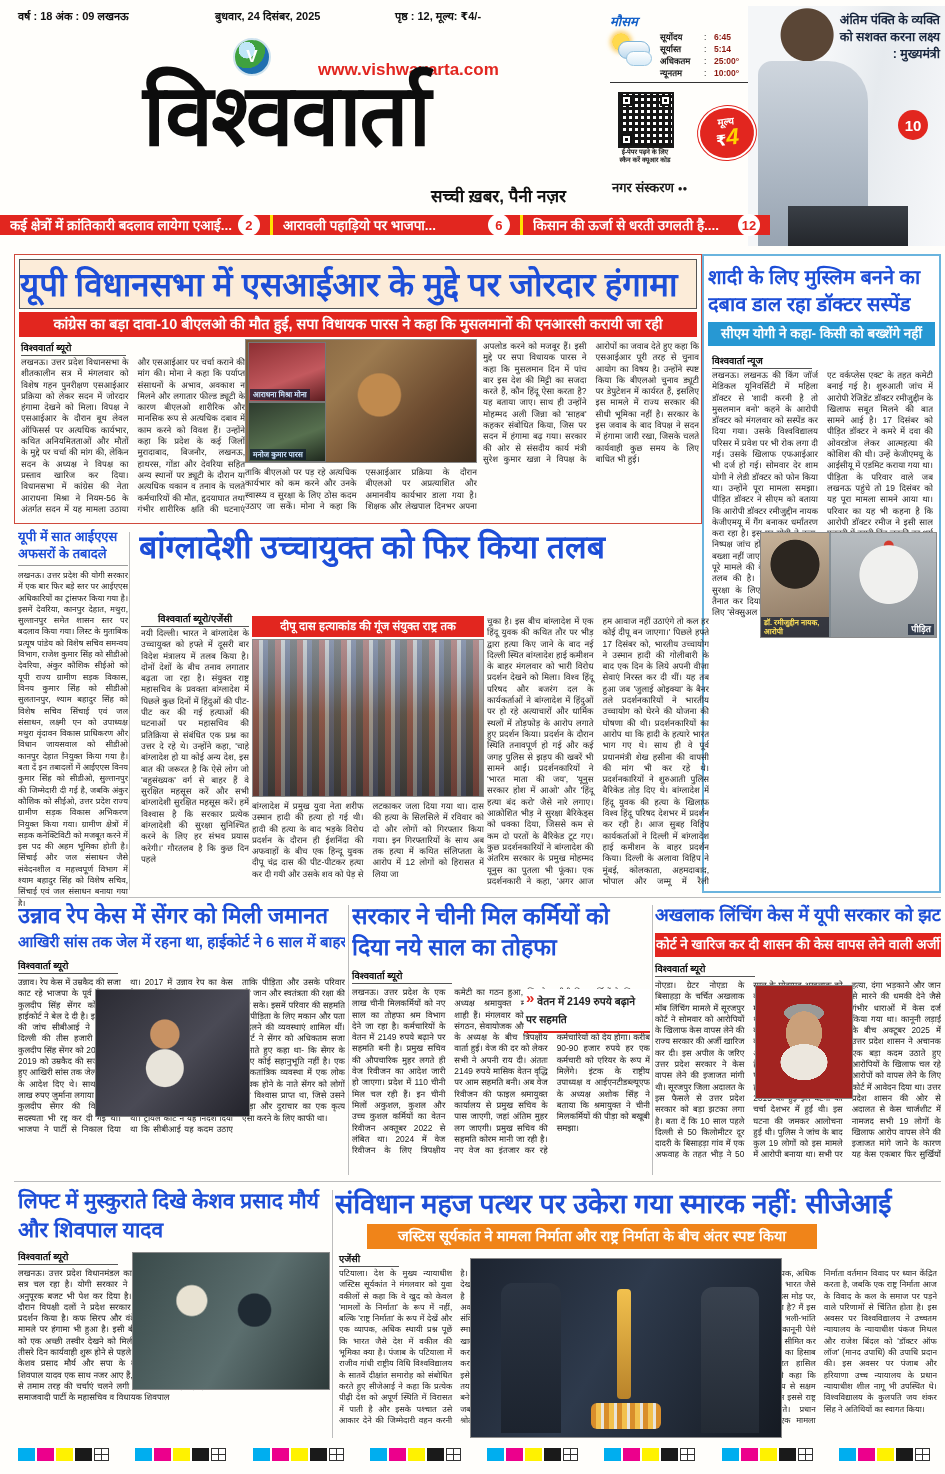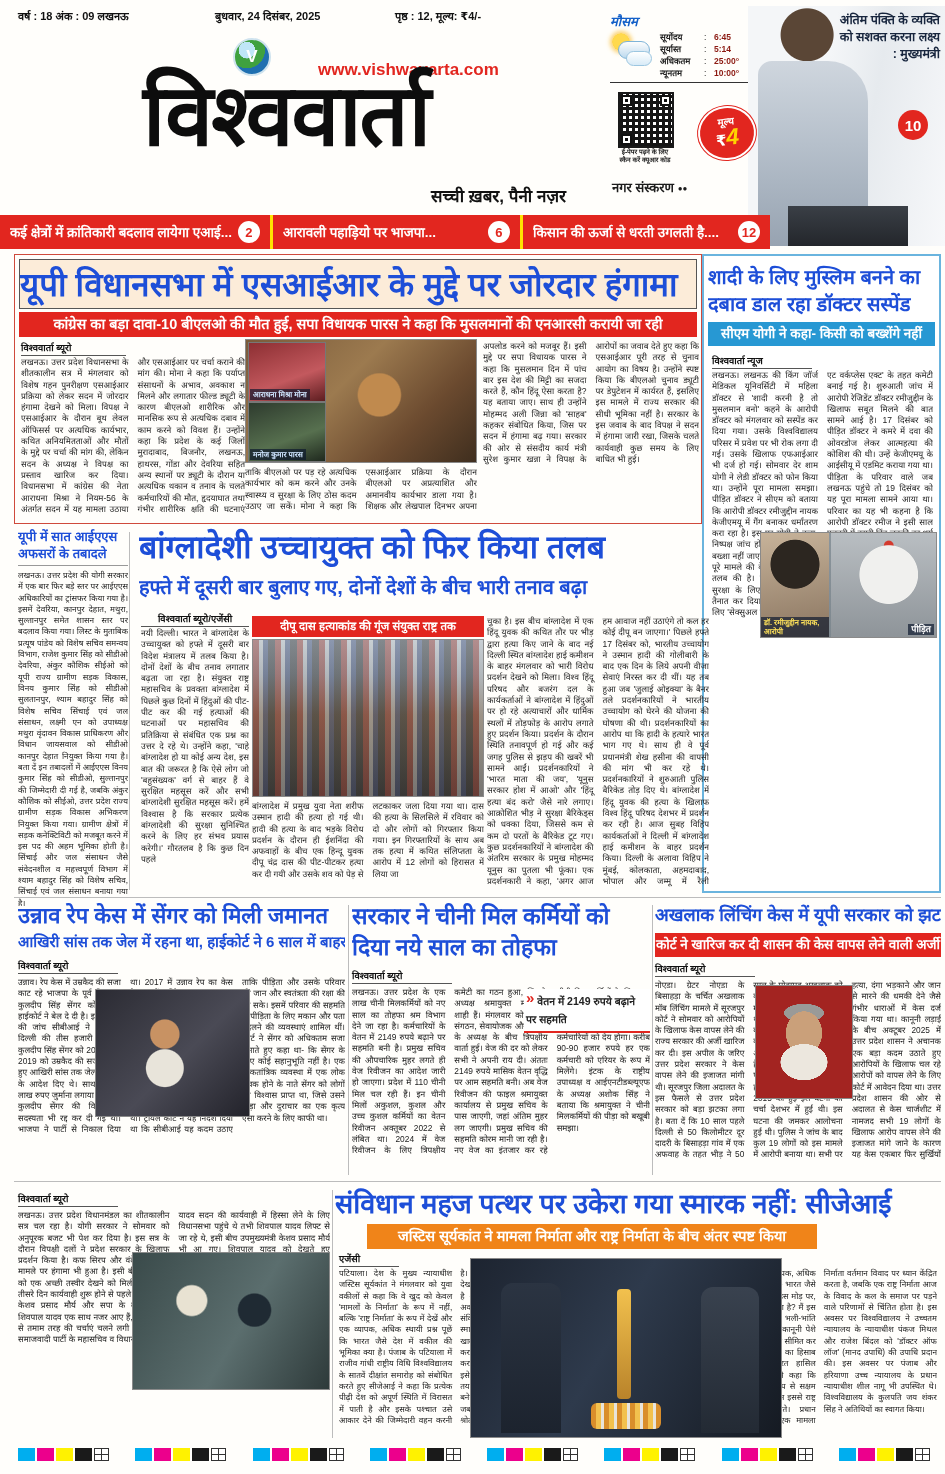--- a/index.html
+++ b/index.html
@@ -50,21 +50,21 @@
   .price{position:absolute;width:54px;height:50px;border-radius:50%;background:#e2261f;border:2px solid #fff;
          box-shadow:0 0 0 1px #e2261f;display:flex;flex-direction:column;align-items:center;justify-content:center;transform:rotate(-6deg);}
   .price .pl{color:#fff;font-weight:bold;font-size:10px;line-height:11px;}
   .price .pv{line-height:20px;}
   .price .sym{color:#fff;font-weight:bold;font-size:15px;}
   .price .num{color:#ffd400;font-weight:bold;font-size:23px;font-style:italic;}
   .badge10{position:absolute;width:30px;height:30px;border-radius:50%;background:#e2261f;color:#fff;
            font-weight:bold;font-size:15px;display:flex;align-items:center;justify-content:center;}
   .cmquote{font-weight:bold;font-size:12.5px;line-height:17px;color:#18263e;text-align:right;}
   
-  .teaser-strip{position:absolute;left:0;top:215px;width:770px;height:34px;background:#e2261f;display:flex;}
+  .teaser-strip{position:absolute;left:0;top:215px;width:770px;height:20px;background:#e2261f;display:flex;}
   .teaser{flex:1;display:flex;align-items:center;justify-content:space-between;padding:0 10px;}
   .teaser+.teaser{border-left:3px solid #ffe400;}
   .teaser .tx{color:#fff;font-weight:bold;font-size:13.5px;white-space:nowrap;overflow:hidden;}
   .teaser .pg{width:22px;height:22px;border-radius:50%;background:#fff;color:#e2261f;font-weight:bold;
               font-size:13px;display:flex;align-items:center;justify-content:center;flex:0 0 auto;margin-left:6px;}
   
   .pullq{position:absolute;background:#fff;border-bottom:2px solid #e2261f;padding:2px 2px 4px 2px;}
   .pullq .mark{color:#e2261f;font-weight:bold;font-size:15px;float:left;margin-right:3px;line-height:14px;}
   .pullq .qt{font-weight:bold;font-size:10.5px;line-height:13px;color:#222;}
   
@@ -210,21 +210,20 @@
   </div>
 
   <div class="sec" style="left:18px;top:528px;width:110px;height:366px;">
     <div class="hl wrap" style="font-size:13px;line-height:17px;border-bottom:1px solid #999;padding-bottom:3px;">यूपी में सात आईएएस अफसरों के तबादले</div>
     <div class="body-txt" style="margin-top:4px;height:336px;overflow:hidden;font-size:8.2px;">लखनऊ। उत्तर प्रदेश की योगी सरकार में एक बार फिर बड़े स्तर पर आईएएस अधिकारियों का ट्रांसफर किया गया है। इसमें देवरिया, कानपुर देहात, मथुरा, सुल्तानपुर समेत शासन स्तर पर बदलाव किया गया। लिस्ट के मुताबिक प्रत्यूष पांडेय को विशेष सचिव समन्वय विभाग, राजेश कुमार सिंह को सीडीओ देवरिया, अंकुर कौशिक सीईओ को यूपी राज्य ग्रामीण सड़क विकास, विनय कुमार सिंह को सीडीओ सुलतानपुर, श्याम बहादुर सिंह को विशेष सचिव सिंचाई एवं जल संसाधन, लक्ष्मी एन को उपाध्यक्ष मथुरा वृंदावन विकास प्राधिकरण और विधान जायसवाल को सीडीओ कानपुर देहात नियुक्त किया गया है। बता दें इन तबादलों में आईएएस विनय कुमार सिंह को सीडीओ, सुल्तानपुर की जिम्मेदारी दी गई है, जबकि अंकुर कौशिक को सीईओ, उत्तर प्रदेश राज्य ग्रामीण सड़क विकास अभिकरण नियुक्त किया गया। ग्रामीण क्षेत्रों में सड़क कनेक्टिविटी को मजबूत करने में इस पद की अहम भूमिका होती है। सिंचाई और जल संसाधन जैसे संवेदनशील व महत्त्वपूर्ण विभाग में श्याम बहादुर सिंह को विशेष सचिव, सिंचाई एवं जल संसाधन बनाया गया है।</div>
   </div>
   <div class="vrule" style="left:129px;top:532px;height:358px;"></div>
 
   <div class="sec" style="left:139px;top:524px;width:572px;height:372px;">
     <div class="abs hl" style="left:0;top:0;width:572px;font-size:32px;line-height:46px;">बांग्लादेशी उच्चायुक्त को फिर किया तलब</div>
-    <div class="abs hl" style="left:0;top:48px;width:572px;font-size:20px;line-height:30px;">हफ्ते में दूसरी बार बुलाए गए, दोनों देशों के बीच भारी तनाव बढ़ा</div>
     <div class="abs" style="left:2px;top:88px;width:108px;">
       <div class="byline" style="width:108px;text-align:center;">विश्ववार्ता ब्यूरो/एजेंसी</div>
     </div>
     <div class="abs body-txt" style="left:2px;top:104px;width:108px;height:266px;overflow:hidden;">नयी दिल्ली। भारत ने बांग्लादेश के उच्चायुक्त को हफ्ते में दूसरी बार विदेश मंत्रालय में तलब किया है। दोनों देशों के बीच तनाव लगातार बढ़ता जा रहा है। संयुक्त राष्ट्र महासचिव के प्रवक्ता बांग्लादेश में पिछले कुछ दिनों में हिंदुओं की पीट-पीट कर की गई हत्याओं की घटनाओं पर महासचिव की प्रतिक्रिया से संबंधित एक प्रश्न का उत्तर दे रहे थे। उन्होंने कहा, 'चाहे बांग्लादेश हो या कोई अन्य देश, इस बात की जरूरत है कि ऐसे लोग जो 'बहुसंख्यक' वर्ग से बाहर हैं वे सुरक्षित महसूस करें और सभी बांग्लादेशी सुरक्षित महसूस करें। हमें विश्वास है कि सरकार प्रत्येक बांग्लादेशी की सुरक्षा सुनिश्चित करने के लिए हर संभव प्रयास करेगी।' गौरतलब है कि कुछ दिन पहले</div>
     <div class="abs strip red-bg" style="left:113px;top:92px;width:232px;height:21px;line-height:21px;font-size:11.5px;">दीपू दास हत्याकांड की गूंज संयुक्त राष्ट्र तक</div>
     <div class="photo" style="left:113px;top:115px;width:232px;height:158px;background:
         repeating-linear-gradient(90deg, rgba(166,44,32,.35) 0 6px, rgba(240,240,240,.28) 6px 10px, rgba(44,62,120,.32) 10px 15px, rgba(30,30,30,.35) 15px 22px),
         linear-gradient(180deg,#b9c2c9 0%,#9aa2a8 22%,#7d6f5e 48%,#5d584e 78%,#474440 100%);"></div>
     <div class="abs body-txt c2" style="left:113px;top:277px;width:232px;height:93px;overflow:hidden;">बांग्लादेश में प्रमुख युवा नेता शरीफ उस्मान हादी की हत्या हो गई थी। हादी की हत्या के बाद भड़के विरोध प्रदर्शन के दौरान ही ईशनिंदा की अफवाहों के बीच एक हिन्दू युवक दीपू चंद्र दास की पीट-पीटकर हत्या कर दी गयी और उसके शव को पेड़ से लटकाकर जला दिया गया था। दास की हत्या के सिलसिले में रविवार को दो और लोगों को गिरफ्तार किया गया। इन गिरफ्तारियों के साथ अब तक हत्या में कथित संलिप्तता के आरोप में 12 लोगों को हिरासत में लिया जा</div>
     <div class="abs body-txt c2" style="left:348px;top:92px;width:222px;height:278px;overflow:hidden;">चुका है। इस बीच बांग्लादेश में एक हिंदू युवक की कथित तौर पर भीड़ द्वारा हत्या किए जाने के बाद नई दिल्ली स्थित बांग्लादेश हाई कमीशन के बाहर मंगलवार को भारी विरोध प्रदर्शन देखने को मिला। विश्व हिंदू परिषद और बजरंग दल के कार्यकर्ताओं ने बांग्लादेश में हिंदुओं पर हो रहे अत्याचारों और धार्मिक स्थलों में तोड़फोड़ के आरोप लगाते हुए प्रदर्शन किया। प्रदर्शन के दौरान स्थिति तनावपूर्ण हो गई और कई जगह पुलिस से झड़प की खबरें भी सामने आईं। प्रदर्शनकारियों ने 'भारत माता की जय', 'यूनुस सरकार होश में आओ' और 'हिंदू हत्या बंद करो' जैसे नारे लगाए। आक्रोशित भीड़ ने सुरक्षा बैरिकेड्स को धक्का दिया, जिससे कम से कम दो परतों के बैरिकेड टूट गए। कुछ प्रदर्शनकारियों ने बांग्लादेश की अंतरिम सरकार के प्रमुख मोहम्मद यूनुस का पुतला भी फूंका। एक प्रदर्शनकारी ने कहा, 'अगर आज हम आवाज नहीं उठाएंगे तो कल हर कोई दीपू बन जाएगा।' पिछले हफ्ते 17 दिसंबर को, भारतीय उच्चायोग ने उस्मान हादी की गोलीबारी के बाद एक दिन के लिये अपनी वीजा सेवाएं निरस्त कर दी थीं। यह तब हुआ जब 'जुलाई ओइक्या' के बैनर तले प्रदर्शनकारियों ने भारतीय उच्चायोग को घेरने की योजना की घोषणा की थी। प्रदर्शनकारियों का आरोप था कि हादी के हत्यारे भारत भाग गए थे। साथ ही वे पूर्व प्रधानमंत्री शेख हसीना की वापसी की मांग भी कर रहे थे। प्रदर्शनकारियों ने शुरुआती पुलिस बैरिकेड तोड़ दिए थे। बांग्लादेश में हिंदू युवक की हत्या के खिलाफ विश्व हिंदू परिषद देशभर में प्रदर्शन कर रही है। आज सुबह विहिप कार्यकर्ताओं ने दिल्ली में बांग्लादेश हाई कमीशन के बाहर प्रदर्शन किया। दिल्ली के अलावा विहिप ने मुंबई, कोलकाता, अहमदाबाद, भोपाल और जम्मू में रैली निकालकर पंडित परिवार को न्याय दिलाने की मांग की। इस बीच बांग्लादेश के विदेश मंत्रालय ने भारतीय उच्चायुक्त प्रणय वर्मा को तलब किया है। यह एक 10 दिन में दूसरी बार है, जब भारतीय उच्चायुक्त को बुलाया गया है।</div>
@@ -263,20 +262,21 @@
     <div class="photo" style="left:100px;top:84px;width:98px;height:114px;background:
         radial-gradient(ellipse 26px 20px at 50% 68%, #ece7de 0 90%, transparent 91%),
         radial-gradient(ellipse 20px 24px at 50% 42%, #caa07a 0 90%, transparent 91%),
         radial-gradient(ellipse 22px 10px at 50% 24%, #9a9a98 0 90%, transparent 91%),
         #a32421;"></div>
   </div>
 
   <div class="hrule" style="left:14px;top:1181px;width:927px;"></div>
 
   <div class="sec" style="left:18px;top:1186px;width:312px;height:256px;">
+    <div class="hl wrap" style="font-size:21px;line-height:29px;">लिफ्ट में मुस्कुराते दिखे केशव प्रसाद मौर्य और शिवपाल यादव</div>
     <div class="byline" style="width:100px;margin-top:6px;">विश्ववार्ता ब्यूरो</div>
     <div class="body-txt c2" style="height:168px;overflow:hidden;font-size:8.4px;">लखनऊ। उत्तर प्रदेश विधानमंडल का शीतकालीन सत्र चल रहा है। योगी सरकार ने सोमवार को अनुपूरक बजट भी पेश कर दिया है। इस सत्र के दौरान विपक्षी दलों ने प्रदेश सरकार के खिलाफ प्रदर्शन किया है। कफ सिरप और वंदे मातरम के मामले पर हंगामा भी हुआ है। इसी बीच मंगलवार को एक अच्छी तस्वीर देखने को मिली है। सत्र के तीसरे दिन कार्यवाही शुरू होने से पहले उपमुख्यमंत्री केशव प्रसाद मौर्य और सपा के कद्दावर नेता शिवपाल यादव एक साथ नजर आए हैं, जिसके बाद से तमाम तरह की चर्चाएं चलने लगी हैं। दरअसल समाजवादी पार्टी के महासचिव व विधायक शिवपाल यादव सदन की कार्यवाही में हिस्सा लेने के लिए विधानसभा पहुंचे थे तभी शिवपाल यादव लिफ्ट से जा रहे थे, इसी बीच उपमुख्यमंत्री केशव प्रसाद मौर्य भी आ गए। शिवपाल यादव को देखते हुए उपमुख्यमंत्री केशव प्रसाद मौर्य खुश हो गए और मुस्कुराते हुए लिफ्ट के भीतर चले गए। शिवपाल यादव के साथ ही उपमुख्यमंत्री केशव प्रसाद मौर्य समेत अन्य लोग लिफ्ट में मौजूद रहे। इस दौरान वहां मौजूद लोग तमाम तरह की बातें करने लगे हैं। फिलहाल इस पूरे मामले का वीडियो तेजी से वायरल हो रहा है।</div>
     <div class="photo" style="left:114px;top:66px;width:198px;height:138px;background:
         radial-gradient(circle at 30% 35%, #e8e2d2 0 9%, transparent 10%),
         radial-gradient(circle at 62% 42%, #1f2a33 0 11%, transparent 12%),
         linear-gradient(120deg,#3a4a4a,#5b6e6e 55%,#2e3a3a);"></div>
   </div>
   <div class="vrule" style="left:332px;top:1190px;height:248px;"></div>
 
   <div class="sec" style="left:335px;top:1186px;width:606px;height:256px;">

